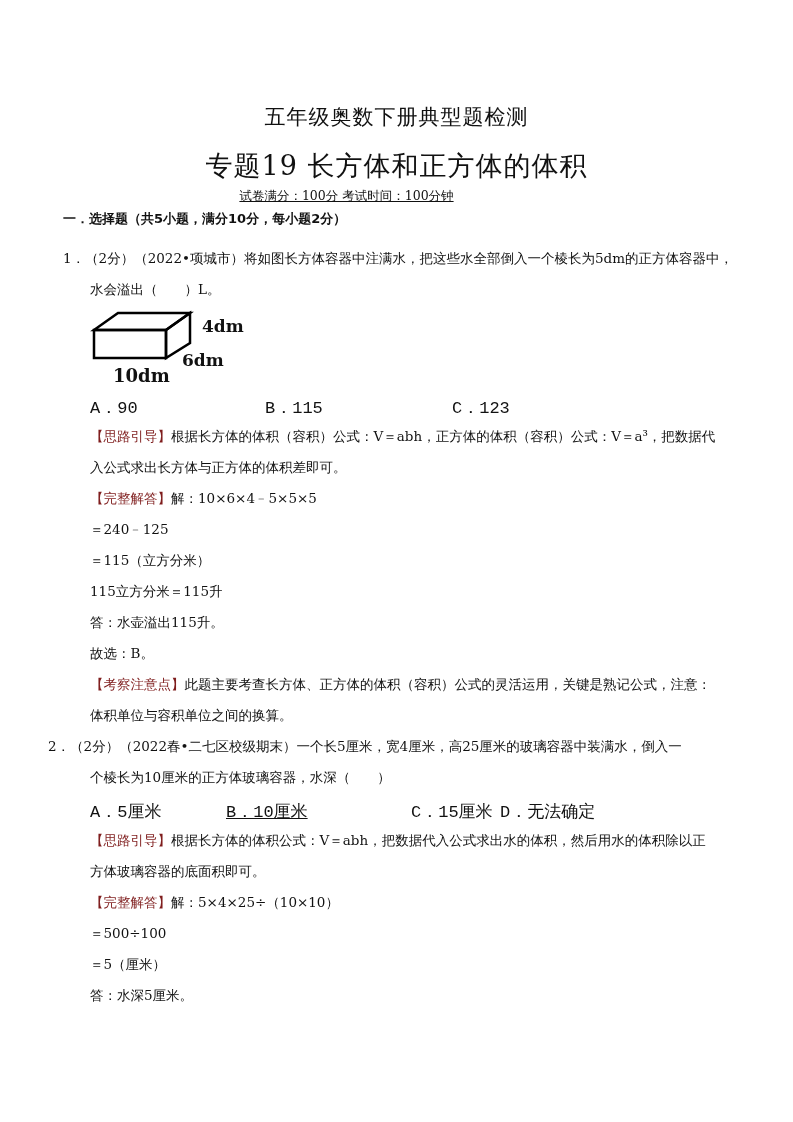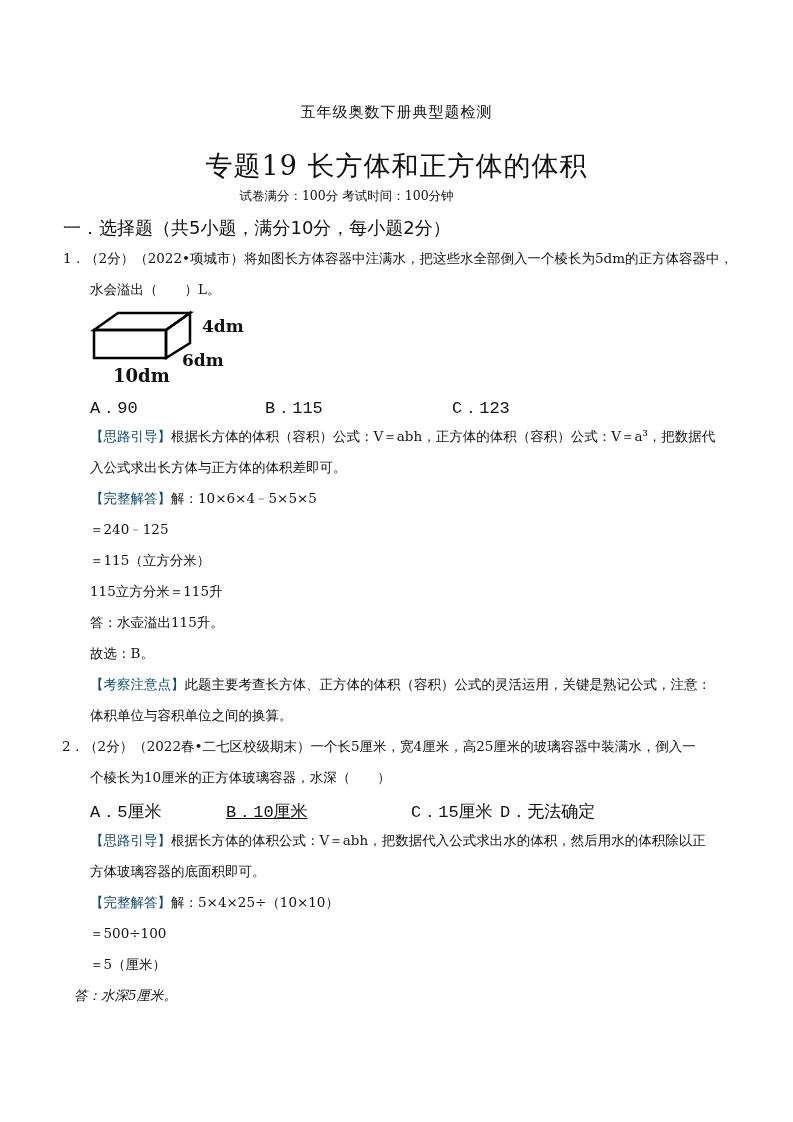--- a/index.html
+++ b/index.html
@@ -2,27 +2,27 @@
 <html><head>
   <meta charset="utf-8">
   <style>
     html, body { margin: 0; padding: 0; background: #ffffff; }
     body {
       width: 793px; height: 1122px; position: relative; overflow: hidden;
       font-family: "DejaVu Serif", "Liberation Serif", serif;
       color: #111111;
     }
     .abs { position: absolute; white-space: nowrap; }
-    .title1 { left: 0; width: 793px; top: 103px; text-align: center; font-size: 15px; letter-spacing: 1px; }
+    .title1 { left: 0; width: 793px; top: 103px; text-align: center; font-size: 21px; letter-spacing: 1px; }
     .title2 { left: 0; width: 793px; top: 148px; text-align: center; font-size: 27px; letter-spacing: 1px; }
-    .meta { left: 0; width: 693px; top: 188px; text-align: center; font-size: 12.5px; }
-    .section { left: 63px; top: 216px; font-size: 18px; font-weight: normal; font-family: "DejaVu Sans", "Liberation Sans", sans-serif; }
+    .meta { left: 0; width: 693px; top: 188px; text-align: center; font-size: 12.5px; text-decoration: underline; }
+    .section { left: 63px; top: 210px; font-size: 13px; font-weight: bold; font-family: "DejaVu Sans", "Liberation Sans", sans-serif; }
     .line { font-size: 13.5px; }
     .opt { font-size: 17px; font-family: "Liberation Mono", "DejaVu Sans Mono", monospace; }
-    .blue { color: #0c4a6e; }
+    .blue { color: #7f1d1d; }
     .figure { left: 90px; top: 305px; width: 160px; height: 82px; }
   </style>
 </head>
 <body>
 
 <div>
 
   <div class="abs title1">五年级奥数下册典型题检测</div>
   <div class="abs title2">专题19 长方体和正方体的体积</div>
   <div class="abs meta">试卷满分：100分 考试时间：100分钟</div>
@@ -59,33 +59,33 @@
   <div class="abs line" style="left:90px; top:552px;">＝115（立方分米）</div>
   <div class="abs line" style="left:90px; top:583px;">115立方分米＝115升</div>
   <div class="abs line" style="left:90px; top:614px;">答：水壶溢出115升。</div>
   <div class="abs line" style="left:90px; top:645px;">故选：B。</div>
 
   <div class="abs line" style="left:90px; top:676px;">
     <span class="blue">【考察注意点】</span><span>此题主要考查长方体、正方体的体积（容积）公式的灵活运用，关键是熟记公式，注意：</span>
   </div>
   <div class="abs line" style="left:90px; top:707px;">体积单位与容积单位之间的换算。</div>
 
-  <div class="abs line" style="left:62px; top:738px;">2．（2分）（2022春•二七区校级期末）一个长5厘米，宽4厘米，高25厘米的玻璃容器中装满水，倒入一</div>
+  <div class="abs line" style="left:48px; top:738px;">2．（2分）（2022春•二七区校级期末）一个长5厘米，宽4厘米，高25厘米的玻璃容器中装满水，倒入一</div>
   <div class="abs line" style="left:90px; top:769px;">个棱长为10厘米的正方体玻璃容器，水深（　　）</div>
 
   <div class="abs opt" style="left:90px; top:800px;">A．5厘米</div>
   <div class="abs opt" style="left:226px; top:800px;text-decoration:underline;">B．10厘米</div>
   <div class="abs opt" style="left:363px; top:800px;margin-left:48px;">C．15厘米</div>
   <div class="abs opt" style="left:500px; top:800px;text-align:right;">D．无法确定</div>
 
   <div class="abs line" style="left:90px; top:832px;">
     <span class="blue">【思路引导】</span><span>根据长方体的体积公式：V＝abh，把数据代入公式求出水的体积，然后用水的体积除以正</span>
   </div>
   <div class="abs line" style="left:90px; top:863px;">方体玻璃容器的底面积即可。</div>
 
   <div class="abs line" style="left:90px; top:894px;">
     <span class="blue">【完整解答】</span><span>解：5×4×25÷（10×10）</span>
   </div>
   <div class="abs line" style="left:90px; top:925px;">＝500÷100</div>
   <div class="abs line" style="left:90px; top:956px;">＝5（厘米）</div>
-  <div class="abs line" style="left:74px; top:987px;font-style:italic;">答：水深5厘米。</div>
+  <div class="abs line" style="left:90px; top:987px;">答：水深5厘米。</div>
 
 </div>
 
 </body></html>

